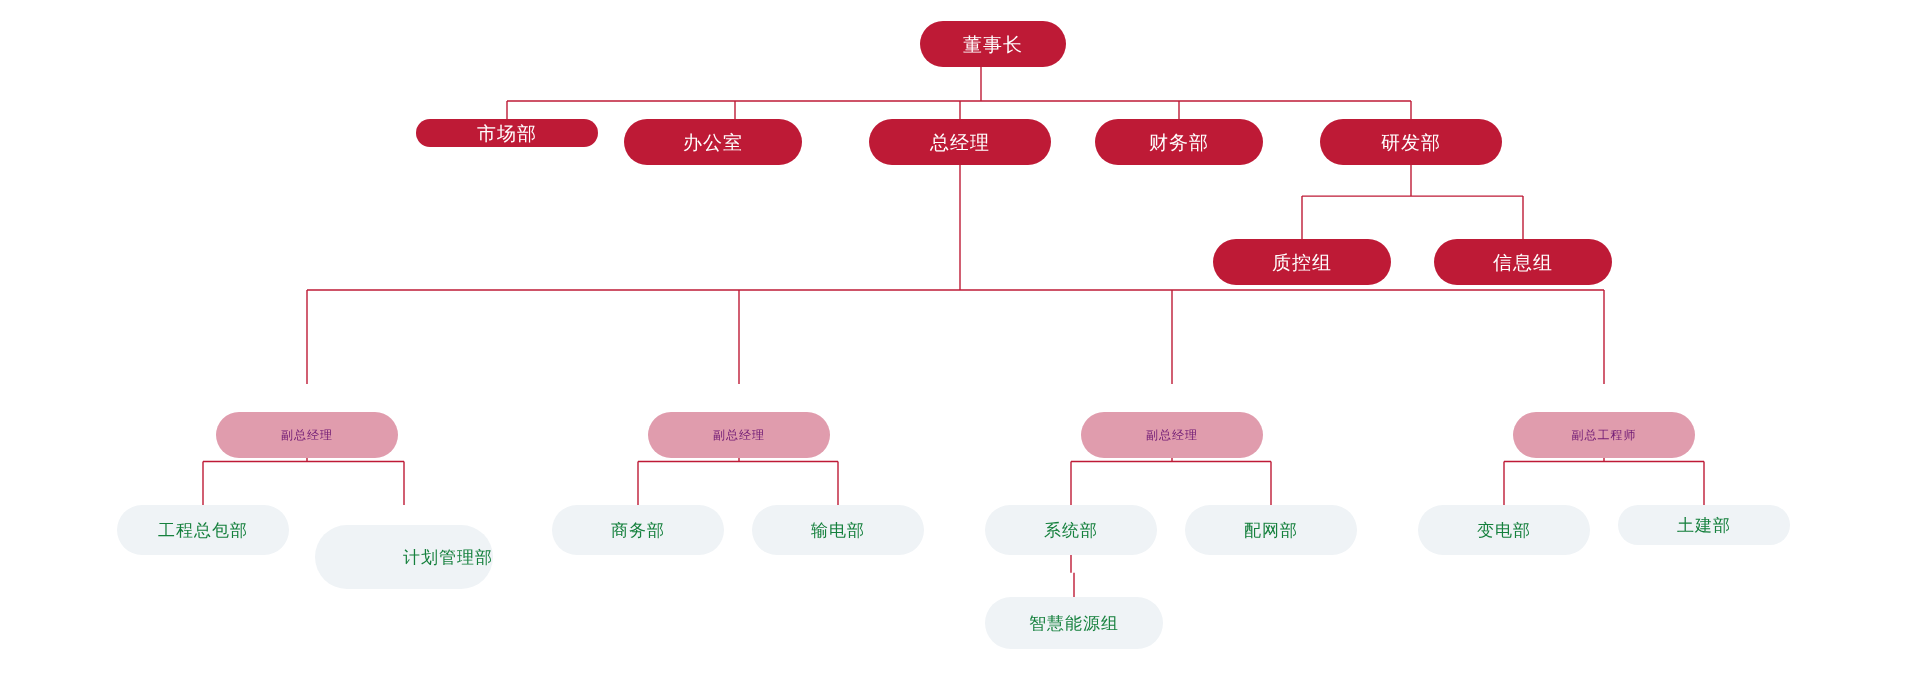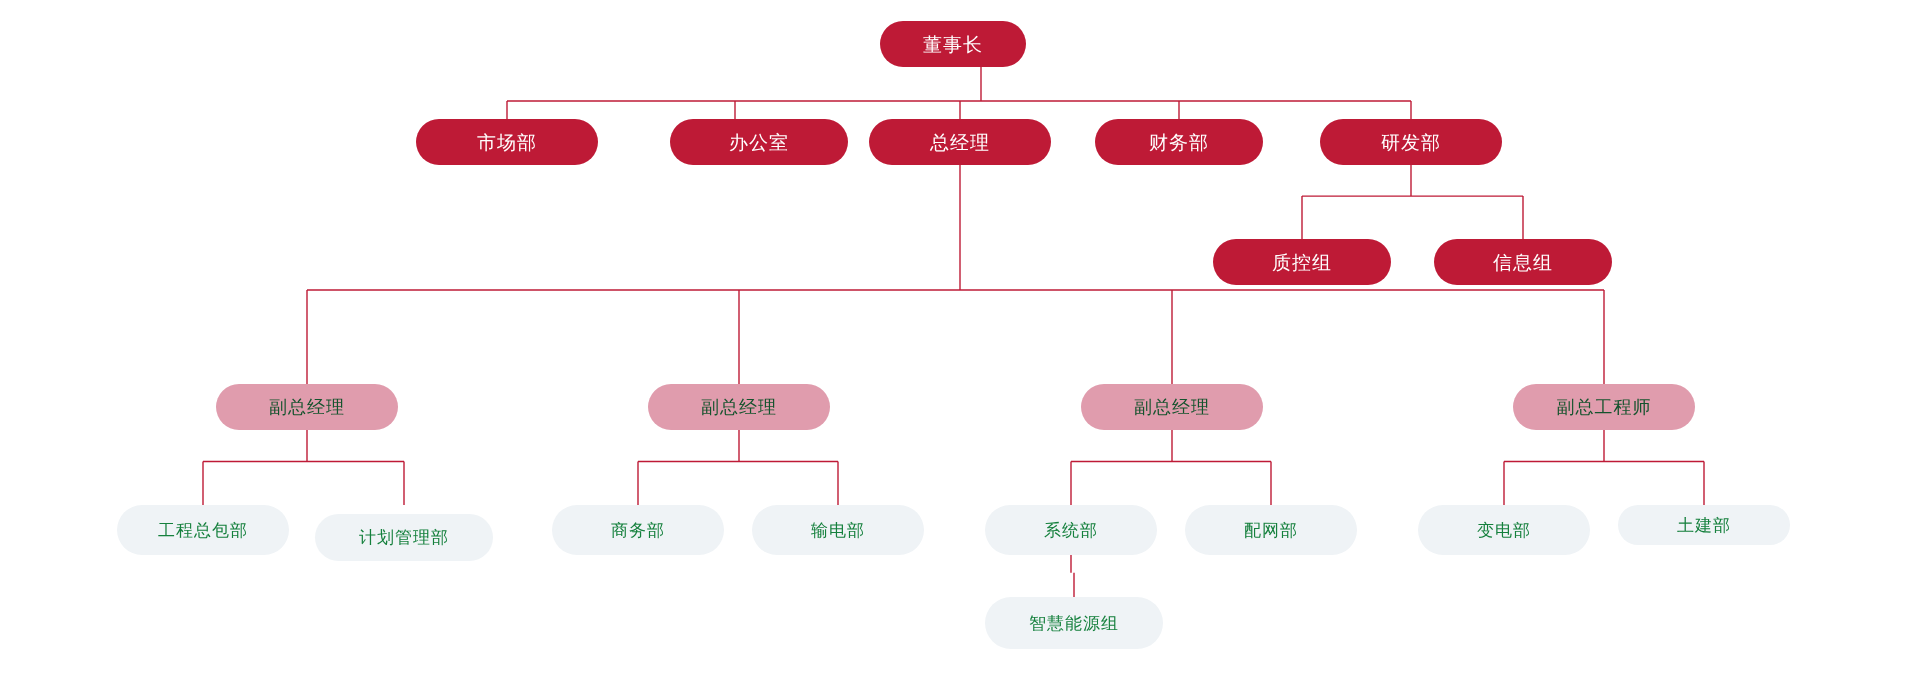--- a/index.html
+++ b/index.html
@@ -40,22 +40,23 @@
     display: block;
     line-height: 1;
   }
   .lvl-primary {
     background: #BE1A36;
     color: #ffffff;
     font-size: 19px;
   }
   .lvl-secondary {
     background: #E09CAD;
-    color: #14532d;
-    font-size: 18px;
+    color: #701a75;
+    font-size: 12px;
+    margin-top: 28px;
   }
   .lvl-tertiary {
     background: #EFF3F6;
     color: #15803d;
     font-size: 17px;
   }
 </style>
 </head>
 <body>
 
@@ -91,27 +92,27 @@
       <line x1="1071" y1="461.5" x2="1071" y2="505" stroke="#BE1A36" stroke-width="1.4"></line>
       <line x1="1271" y1="461.5" x2="1271" y2="505" stroke="#BE1A36" stroke-width="1.4"></line>
       <line x1="1604" y1="430" x2="1604" y2="461.5" stroke="#BE1A36" stroke-width="1.4"></line>
       <line x1="1504" y1="461.5" x2="1704" y2="461.5" stroke="#BE1A36" stroke-width="1.4"></line>
       <line x1="1504" y1="461.5" x2="1504" y2="505" stroke="#BE1A36" stroke-width="1.4"></line>
       <line x1="1704" y1="461.5" x2="1704" y2="505" stroke="#BE1A36" stroke-width="1.4"></line>
       <line x1="1071" y1="555" x2="1071" y2="572.64" stroke="#BE1A36" stroke-width="1.4"></line>
       <line x1="1074" y1="572.64" x2="1074" y2="597" stroke="#BE1A36" stroke-width="1.4"></line>
     </svg>
   <div id="node-layer">
-      <div class="node lvl-primary" style="left: 880px; top: 21px; width: 146px; height: 46px;">
+      <div class="node lvl-primary" style="left: 920px; top: 21px; width: 146px; height: 46px;">
         <span class="node-label">董事长</span>
       </div>
-      <div class="node lvl-primary" style="left: 416px; top: 119px; width: 182px; height: 46px;">
+      <div class="node lvl-primary" style="left: 416px; top: 119px; width: 182px; height: 28px;">
         <span class="node-label">市场部</span>
       </div>
-      <div class="node lvl-primary" style="left: 670px; top: 119px; width: 178px; height: 46px;">
+      <div class="node lvl-primary" style="left: 624px; top: 119px; width: 178px; height: 46px;">
         <span class="node-label">办公室</span>
       </div>
       <div class="node lvl-primary" style="left: 869px; top: 119px; width: 182px; height: 46px;">
         <span class="node-label">总经理</span>
       </div>
       <div class="node lvl-primary" style="left: 1095px; top: 119px; width: 168px; height: 46px;">
         <span class="node-label">财务部</span>
       </div>
       <div class="node lvl-primary" style="left: 1320px; top: 119px; width: 182px; height: 46px;">
         <span class="node-label">研发部</span>
@@ -130,21 +131,21 @@
       </div>
       <div class="node lvl-secondary" style="left: 1081px; top: 384px; width: 182px; height: 46px;">
         <span class="node-label">副总经理</span>
       </div>
       <div class="node lvl-secondary" style="left: 1513px; top: 384px; width: 182px; height: 46px;">
         <span class="node-label">副总工程师</span>
       </div>
       <div class="node lvl-tertiary" style="left: 117px; top: 505px; width: 172px; height: 50px;">
         <span class="node-label">工程总包部</span>
       </div>
-      <div class="node lvl-tertiary" style="left: 315px; top: 514px; width: 178px; height: 47px;">
+      <div class="node lvl-tertiary" style="left: 315px; top: 525px; width: 178px; height: 64px; justify-content: flex-end;">
         <span class="node-label">计划管理部</span>
       </div>
       <div class="node lvl-tertiary" style="left: 552px; top: 505px; width: 172px; height: 50px;">
         <span class="node-label">商务部</span>
       </div>
       <div class="node lvl-tertiary" style="left: 752px; top: 505px; width: 172px; height: 50px; align-items: center;">
         <span class="node-label">输电部</span>
       </div>
       <div class="node lvl-tertiary" style="left: 985px; top: 505px; width: 172px; height: 50px;">
         <span class="node-label">系统部</span>

